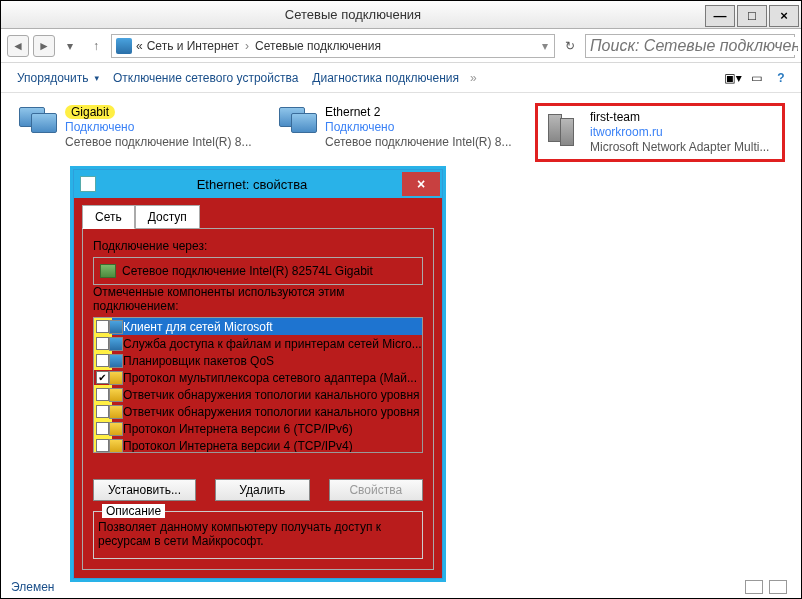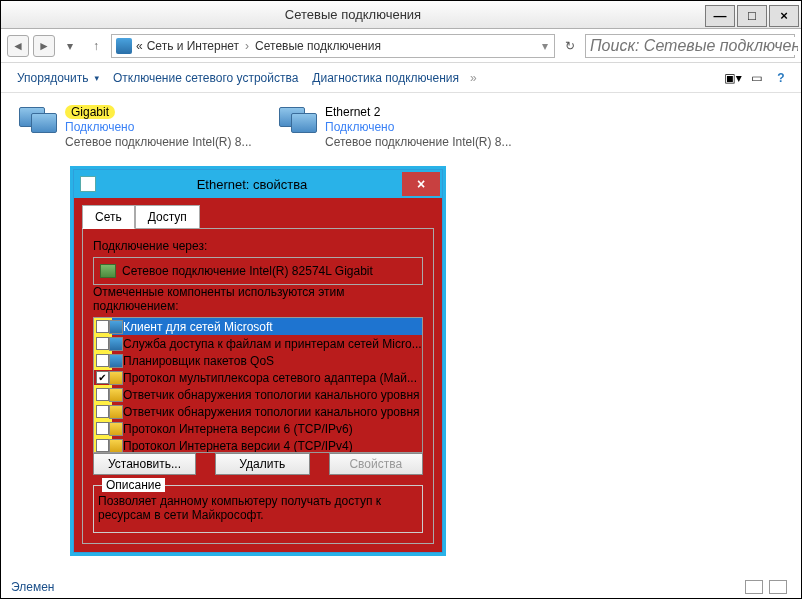--- a/index.html
+++ b/index.html
@@ -55,21 +55,21 @@
 .btn[disabled]{color:#999}
 .lbl{margin-bottom:4px;color:#000}
 .listbox{border:1px solid #999;height:136px;overflow:hidden}
 .li{display:flex;align-items:center;height:17px;padding:0 2px;gap:0;white-space:nowrap}
 .li.sel{background:#1e74d0;color:#fff}
 .chk{width:13px;height:13px;border:1px solid #777;background:#fff;flex-shrink:0;display:flex;align-items:center;justify-content:center;font-size:10px;color:#000}
 .chk-hl{outline:3px solid #ffef44}
 .li .iic{width:14px;height:14px;background:#d0d0d0;border:1px solid #888;flex-shrink:0}
 .li .iic.net{background:linear-gradient(#4aa3df,#2a6fa8)}
 .li .iic.yel{background:linear-gradient(#f7d24a,#d9a516)}
-.btnrow2{display:flex;gap:19px;margin-top:0}
+.btnrow2{display:flex;gap:19px;margin-top:26px}
 .btnrow2 .btn{flex:1;text-align:center}
 .group{border:1px solid #ccc;margin-top:10px;padding:8px 10px 10px 4px;position:relative}
 .group .glabel{position:absolute;top:-8px;left:8px;background:#fff;padding:0 4px}
 .status{position:absolute;left:10px;bottom:4px;color:#1a4f8a}
 .status-icons{position:absolute;right:14px;bottom:4px;display:flex;gap:6px}
 .sic{width:18px;height:14px;border:1px solid #999}
 </style>
 </head>
 <body>
 
@@ -132,20 +132,31 @@
       <div class="conn-ic">
           <div class="mon"></div>
           <div class="mon mon2"></div>
         </div>
       <div class="conn-txt">
         <span class="conn-name">Ethernet 2</span>
         <span class="conn-sub1">Подключено</span>
         <span class="conn-sub2">Сетевое подключение Intel(R) 8...</span>
       </div>
     </div>
+    <div class="conn conn3">
+      <div class="conn-ic">
+          <div class="srv"></div>
+          <div class="srv srv2"></div>
+        </div>
+      <div class="conn-txt">
+        <span class="conn-name">first-team</span>
+        <span class="conn-sub1">itworkroom.ru</span>
+        <span class="conn-sub2">Microsoft Network Adapter Multi...</span>
+      </div>
+    </div>
   </div>
 </div>
 
 <div class="dialog">
   <div class="dlg-title">
     <span class="dlg-ic"></span>
     <span class="t">Ethernet: свойства</span>
     <span class="dlg-close">×</span>
   </div>
   <div class="tabs">

